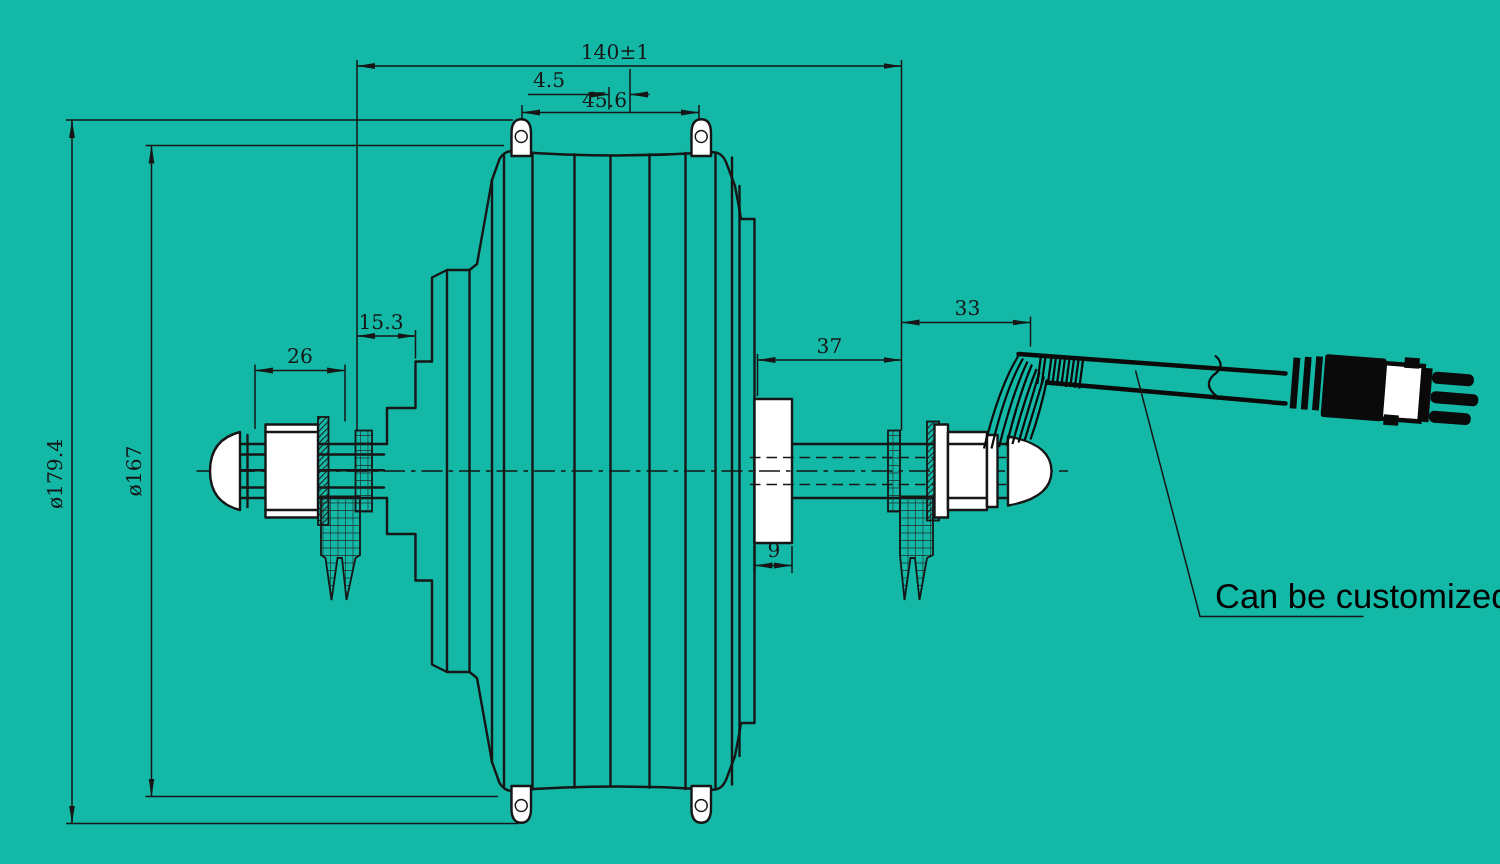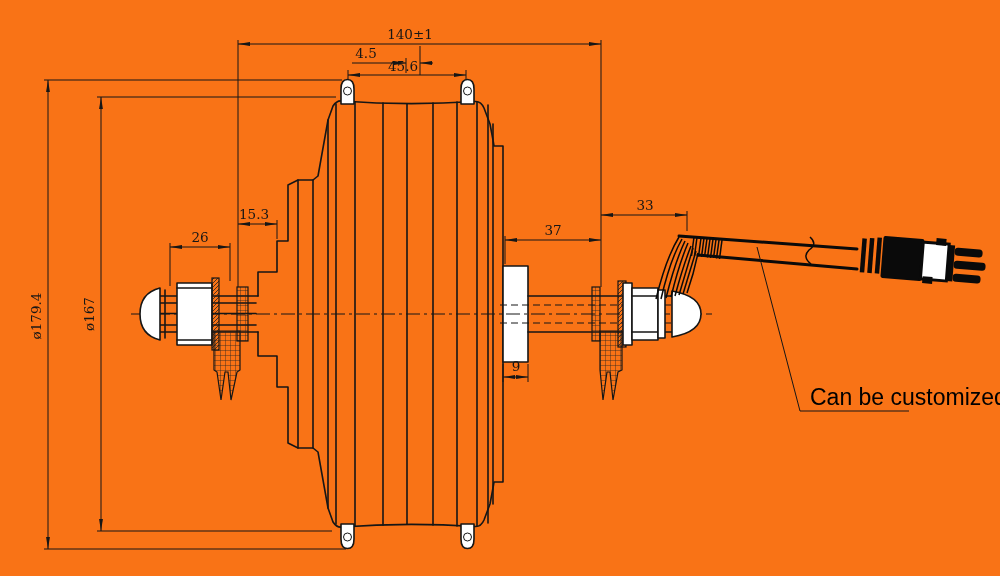--- a/index.html
+++ b/index.html
@@ -1,16 +1,16 @@
 <!DOCTYPE html>
 <html><head>
 <meta charset="utf-8">
 <style>
   html,body{margin:0;padding:0;background:#ffffff;}
-  .canvas{position:relative;width:1000px;height:576px;background:#f97316;overflow:hidden;
+  .canvas{position:relative;width:1000px;height:576px;background:#14b8a6;overflow:hidden;
           font-family:"Liberation Sans",sans-serif;}
   svg{display:block;}
   .dim-text{font-family:"DejaVu Serif",serif;font-size:13.5px;fill:#161616;}
   .note-text{font-family:"Liberation Sans",sans-serif;font-size:23px;fill:#000000;}
   .thin{stroke:#161616;stroke-width:1;fill:none;}
   .body-line{stroke:#161616;stroke-width:1.6;fill:none;stroke-linejoin:round;stroke-linecap:round;}
   .body-fill{stroke:#161616;stroke-width:1.6;fill:#ffffff;stroke-linejoin:round;}
   .thick{stroke:#0a0a0a;stroke-width:3;fill:none;stroke-linecap:round;}
   .fanline{stroke:#0a0a0a;stroke-width:1.5;fill:none;}
   .hatch-grid{fill:url(#grid);stroke:#161616;stroke-width:1.2;}

